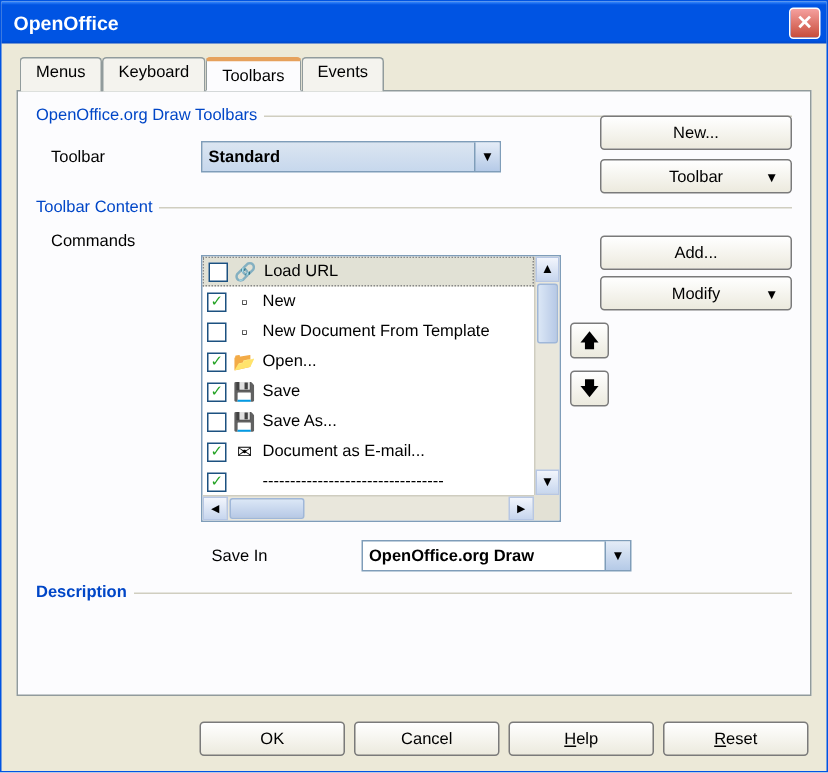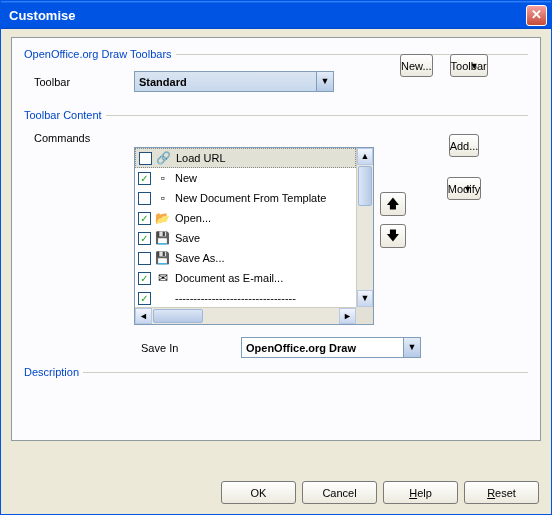--- a/index.html
+++ b/index.html
@@ -15,55 +15,61 @@
 .tabpanel { border: 1px solid #919b9c; background: #fcfcfe; height: 404px; padding: 10px 12px; position: relative; }
 fieldset { border: 1px solid #d0cec0; border-left: none; border-right: none; border-bottom: none; padding: 6px 0 4px 0; margin: 0 0 8px 0; }
 legend { color: #0046c7; padding: 0 4px 0 0; }
 .row { display: flex; align-items: center; margin: 5px 0; }
 .lbl { width: 110px; padding-left: 10px; }
 .combo { display:flex; align-items:center; border:1px solid #7f9db9; background:#fff; height:21px; }
 .combo.toolbar-combo { width:200px; background: linear-gradient(#dbe5f1,#c7d8ed); border:1px solid #7f9db9;}
 .combo.savein-combo { width:180px; }
 .combo input { border:none; background:transparent; flex:1; padding:0 4px; outline:none; font-size:11px; height:100%;font-weight:bold;}
 .combo .dd { width:17px; height:100%; background:linear-gradient(#e4ecf7,#b5cae7); border-left:1px solid #7f9db9; text-align:center; line-height:18px; cursor:pointer; font-size:9px;}
-.rightbtns { position:absolute; right:12px; top:16px; display:flex; flex-direction:row; gap:17px; width:128px;}
-.rightbtns2 { position:absolute; right:12px; top:96px; display:flex; flex-direction:column; gap:20px; width:128px;align-items:center;}
+.rightbtns { position:absolute; right:12px; top:16px; display:flex; flex-direction:column; gap:6px; width:128px;}
+.rightbtns2 { position:absolute; right:12px; top:96px; display:flex; flex-direction:column; gap:4px; width:128px;}
 .btn { height:23px; border:1px solid #7a7a7a; border-radius:3px; background:linear-gradient(#fff,#eceade); cursor:pointer; display:flex; align-items:center; justify-content:center; position:relative;}
 .btn .arrow { position:absolute; right:8px; font-size:9px;}
 .listbox { width:240px; height:178px; border:1px solid #7f9db9; background:#fff; position:relative; overflow:hidden; margin-left:110px; margin-top:-2px;}
 .listinner { position:absolute; left:0; top:0; right:17px; bottom:17px; overflow:hidden;}
 .litem { display:flex; align-items:center; height:20px; padding:0 3px; gap:4px; white-space:nowrap;}
 .litem.selected { background:#e1e1d5; border:1px dotted #888;}
 .chk { width:13px; height:13px; border:1px solid #1c5180; background:#fff; display:inline-flex; align-items:center; justify-content:center; cursor:pointer; font-size:10px; color:#21a121;}
 .icn { width:16px; height:16px; display:inline-flex; align-items:center; justify-content:center; font-size:12px;}
 .vscroll { position:absolute; right:0; top:0; width:17px; bottom:17px; background:#e9e7dc; border-left:1px solid #cfcdc0; display:flex; flex-direction:column;}
 .sbtn { height:17px; background:linear-gradient(#f2f5fc,#c7d6ee); border:1px solid #b7c7e4; text-align:center; font-size:9px; line-height:14px; cursor:pointer;}
 .sthumb { flex:0 0 40px; margin:1px; background:linear-gradient(to right,#dbe7f6,#b7c9e6); border:1px solid #9fb7d9; border-radius:2px;}
 .strack { flex:1;}
 .hscroll { position:absolute; left:0; right:17px; bottom:0; height:17px; background:#e9e7dc; border-top:1px solid #cfcdc0; display:flex;}
 .hsbtn { width:17px; background:linear-gradient(#f2f5fc,#c7d6ee); border:1px solid #b7c7e4; text-align:center; font-size:9px; line-height:14px; cursor:pointer;}
 .hthumb { width:50px; margin:1px; background:linear-gradient(#dbe7f6,#b7c9e6); border:1px solid #9fb7d9; border-radius:2px;}
 .corner { position:absolute; right:0; bottom:0; width:17px; height:17px; background:#e3e1d5;}
 .arrowbox { position:absolute; left:368px; top:154px; display:flex; flex-direction:column; gap:8px;}
 .arrowbtn { width:26px; height:24px; border:1px solid #7a7a7a; border-radius:3px; background:linear-gradient(#fff,#eceade); cursor:pointer; text-align:center; line-height:21px; font-size:13px;}
 .desc { border:1px solid #bcbaa9; background:#f0eee2; height:48px; padding:4px 6px; margin-top:4px; line-height:14px;}
 .bottombar { position:absolute; bottom:10px; right:12px; display:flex; gap:6px;}
-.bottombar .btn { width:75px;}
+.bottombar .btn { width:97px;}
 .ul { text-decoration: underline; }
 </style>
 </head>
 <body>
 
 <div class="window">
   <div class="titlebar">
-    <div class="title">Customise</div>
+    <div class="title">OpenOffice</div>
     <div class="closebtn">✕</div>
   </div>
   <div class="client">
 
+    <div class="tabs" id="tabs">
+        <div class="tab">Menus</div>
+        <div class="tab">Keyboard</div>
+        <div class="tab active">Toolbars</div>
+        <div class="tab">Events</div>
+      </div>
 
     <div class="tabpanel">
 
       <fieldset>
         <legend>OpenOffice.org Draw Toolbars</legend>
         <div class="row">
           <div class="lbl">Toolbar</div>
           <div class="combo toolbar-combo">
             <input readonly="" value="Standard" style="">
             <div class="dd">▼</div>
@@ -161,21 +167,21 @@
       </div>
 
       <div class="row" style="margin-top:8px;justify-content:center;">
         <div class="lbl">Save In</div>
         <div class="combo savein-combo">
           <input readonly="" value="OpenOffice.org Draw" style="">
           <div class="dd">▼</div>
         </div>
       </div>
 
-      <fieldset style="margin-top:8px;">
+      <fieldset style="margin-top:8px;font-weight:bold;">
         <legend>Description</legend>
       </fieldset>
 
     </div>
 
     <div class="bottombar">
       <div class="btn">
           <span>OK</span>
         </div>
       <div class="btn">

